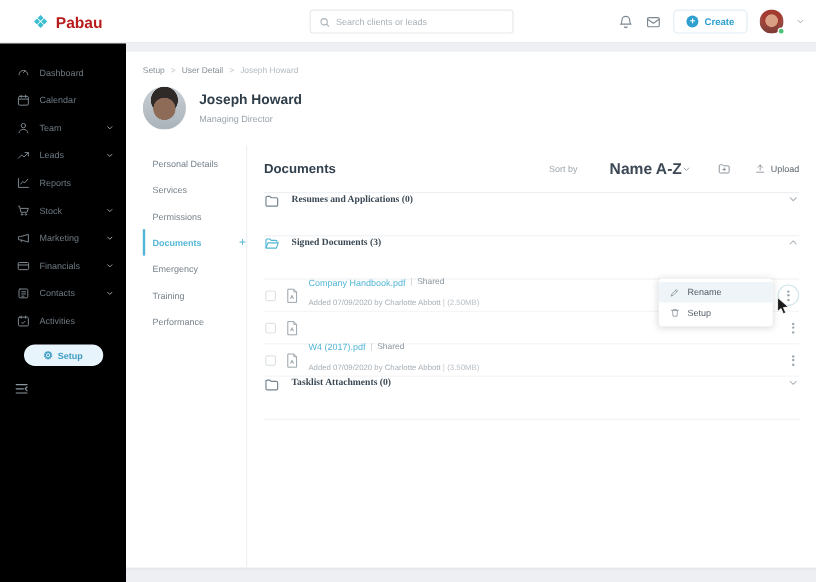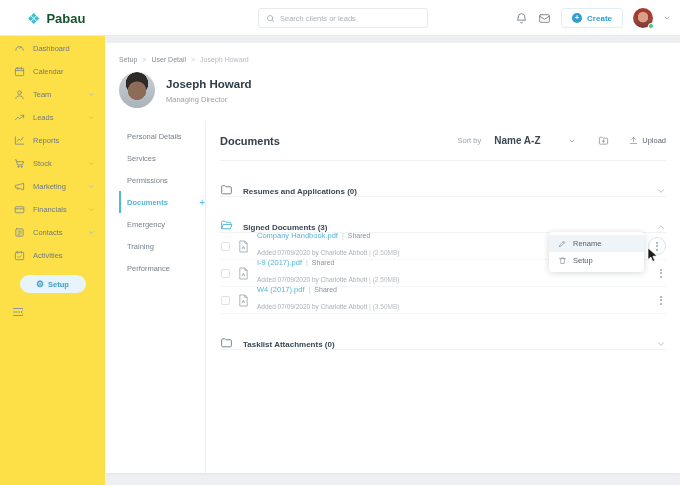--- a/index.html
+++ b/index.html
@@ -4,21 +4,21 @@
 <style>
   * { margin:0; padding:0; box-sizing:border-box; }
   html,body { width:680px; height:485px; overflow:hidden; background:#edeff2;
     font-family:"Liberation Sans", sans-serif; position:relative; }
 
   
   .topbar { position:absolute; top:0; left:0; right:0; height:36px; background:#fff;
     border-bottom:1px solid #e9ecee; z-index:5; }
   .brand { position:absolute; left:27px; top:0; height:36px; display:flex; align-items:center; gap:6px; }
   .logo-glyph { color:#3dbdd1; font-size:15px; line-height:1; }
-  .brand-name { font-size:13px; font-weight:bold; color:#14532d; }
+  .brand-name { font-size:13px; font-weight:bold; color:#b91c1c; }
   .searchbox { position:absolute; left:258px; top:8px; width:170px; height:20px;
     border:1px solid #e6e9ec; border-radius:3px; background:#fff; display:flex; align-items:center;
     padding:0 7px; gap:5px; }
   .searchbox svg { width:9px; height:9px; color:#aab3ba; flex:none; }
   .searchbox input { border:0; outline:0; width:100%; font-size:7.5px; color:#6a747c;
     font-family:inherit; background:transparent; }
   .searchbox input::placeholder { color:#a9b2b9; }
   .top-actions { position:absolute; right:9px; top:0; height:36px; display:flex; align-items:center; gap:10px; }
   .tb-icon svg { width:13px; height:13px; color:#7d8890; display:block; }
   .create-btn { display:flex; align-items:center; gap:5px; height:20px; padding:0 10px;
@@ -28,21 +28,21 @@
     display:flex; align-items:center; justify-content:center; font-size:8px; line-height:1; }
   .avatar-sm { width:20px; height:20px; border-radius:50%; position:relative; flex:none;
     background: radial-gradient(circle at 50% 46%, #d9a086 0 5px, transparent 5.5px),
                 radial-gradient(circle at 50% 30%, #a33b30 0 8px, transparent 8.5px),
                 linear-gradient(#b65a50,#7e3a33); }
   .status-dot { position:absolute; right:-1px; bottom:-1px; width:6px; height:6px;
     border-radius:50%; background:#4cc277; border:1px solid #fff; }
   .chev7 svg { width:8px; height:8px; color:#9aa4ab; display:block; }
 
   
-  .sidebar { position:absolute; top:24px; left:0; width:105px; bottom:0; background:#fde047; padding-top:13px; }
+  .sidebar { position:absolute; top:36px; left:0; width:105px; bottom:0; background:#000000; padding-top:13px; }
   .side-item { height:23px; display:flex; align-items:center; gap:8px; padding:0 10px 0 14px;
     color:#6e7a83; font-size:7.5px; cursor:pointer; }
   .side-item svg.mi { width:11px; height:11px; color:#7d8890; flex:none; }
   .side-item .lbl { flex:1; white-space:nowrap; }
   .side-item .chev svg { width:7px; height:7px; color:#a9b2b9; display:block; }
   .setup-pill { margin:8px auto 0; width:66px; height:18px; background:#e7f4fb; border-radius:10px;
     display:flex; align-items:center; justify-content:center; gap:4px; color:#3e9ec4;
     font-size:7.5px; font-weight:bold; cursor:pointer; }
   .gear { font-size:9px; line-height:1; }
   .collapse-ic { margin:14px 0 0 12px; color:#8d979e; width:12px; cursor:pointer; }
@@ -67,31 +67,31 @@
   .subnav-item { height:22px; display:flex; align-items:center; padding-left:6px; font-size:7.5px;
     color:#77828b; border-left:2px solid transparent; cursor:pointer; }
   .subnav-item.active { color:#54b6d5; border-left-color:#54b6d5; font-weight:bold; }
   .subnav-item .plus { margin-left:auto; margin-right:2px; color:#54b6d5; font-size:10px; font-weight:normal; }
 
   .content { position:absolute; left:100px; top:78px; right:0; bottom:0;
     border-left:1px solid #eef1f3; padding:0 14px; }
   .content-header { height:40px; display:flex; align-items:center; border-bottom:1px solid #eef1f3; }
   .content-title { font-size:11px; font-weight:bold; color:#32414d; }
   .sort-label { margin-left:auto; font-size:7.5px; color:#9aa4ab; }
-  .sort-select { margin-left:13px; width:82px; display:flex; align-items:center; justify-content:space-between;
-    font-size:10px; font-weight:bold; color:#3c4854; cursor:pointer; }
+  .sort-select { margin-left:13px; width:82px; display:flex; align-items:center; justify-content:flex-end;
+    font-size:13px; font-weight:bold; color:#3c4854; cursor:pointer; }
   .sort-select svg { width:8px; height:8px; color:#8b959d; }
   .tool-icon { margin-left:22px; cursor:pointer; }
   .tool-icon svg { width:11px; height:11px; color:#8b959d; display:block; }
   .upload-btn { margin-left:20px; display:flex; align-items:center; gap:4px; font-size:7.5px;
     color:#5c6770; cursor:pointer; }
   .upload-btn svg { width:9px; height:9px; color:#8b959d; }
 
-  .section-row { height:36px; display:flex; align-items:flex-end; gap:10px;
-    border-bottom:1px solid #f0f2f4; cursor:pointer; }
+  .section-row { height:36px; display:flex; align-items:flex-start; gap:10px;
+    border-bottom:1px solid #f0f2f4; cursor:pointer;font-family:Liberation Serif, serif; }
   .section-row svg.folder { width:13px; height:13px; flex:none; }
   .folder-grey { color:#74858f; }
   .folder-open { color:#54b6d5; }
   .section-label { font-size:8px; font-weight:bold; color:#3a4854; }
   .row-chev { margin-left:auto; }
   .row-chev svg { width:10px; height:10px; color:#aab3ba; display:block; }
 
   .file-row { height:27px; display:flex; align-items:center; gap:8px;
     border-bottom:1px solid #f4f6f8; padding-left:1px; }
   .cb { width:9px; height:9px; border:1px solid #dfe3e6; border-radius:2px; background:#fff;
@@ -401,32 +401,20 @@
 
     <div class="file-row">
       <span class="cb"></span>
       <span class="file-icon">
         <svg viewBox="0 0 24 28" fill="none" stroke="currentColor" stroke-width="1.8" stroke-linejoin="round">
             <path d="M4 2h11l5 5v19H4V2z"></path>
             <path d="M15 2v5h5"></path>
             <path d="M9 19l2.6-6 2.6 6M10.2 17h3" stroke-width="1.5" stroke-linecap="round"></path>
           </svg>
       </span>
-      <span class="file-text">
-        <span class="file-line1">
-          <span class="file-name">I-9 (2017).pdf</span>
-          <span class="file-sep">|</span>
-          <span class="file-shared">Shared</span>
-        </span>
-        <span class="file-meta">
-          <span>Added 07/09/2020 by Charlotte Abbott</span>
-          <span class="file-sep">|</span>
-          <span class="file-size">(2.50MB)</span>
-        </span>
-      </span>
       <span class="kebab">
           <i></i>
           <i></i>
           <i></i>
         </span>
     </div>
 
     <div class="file-row">
       <span class="cb"></span>
       <span class="file-icon">

